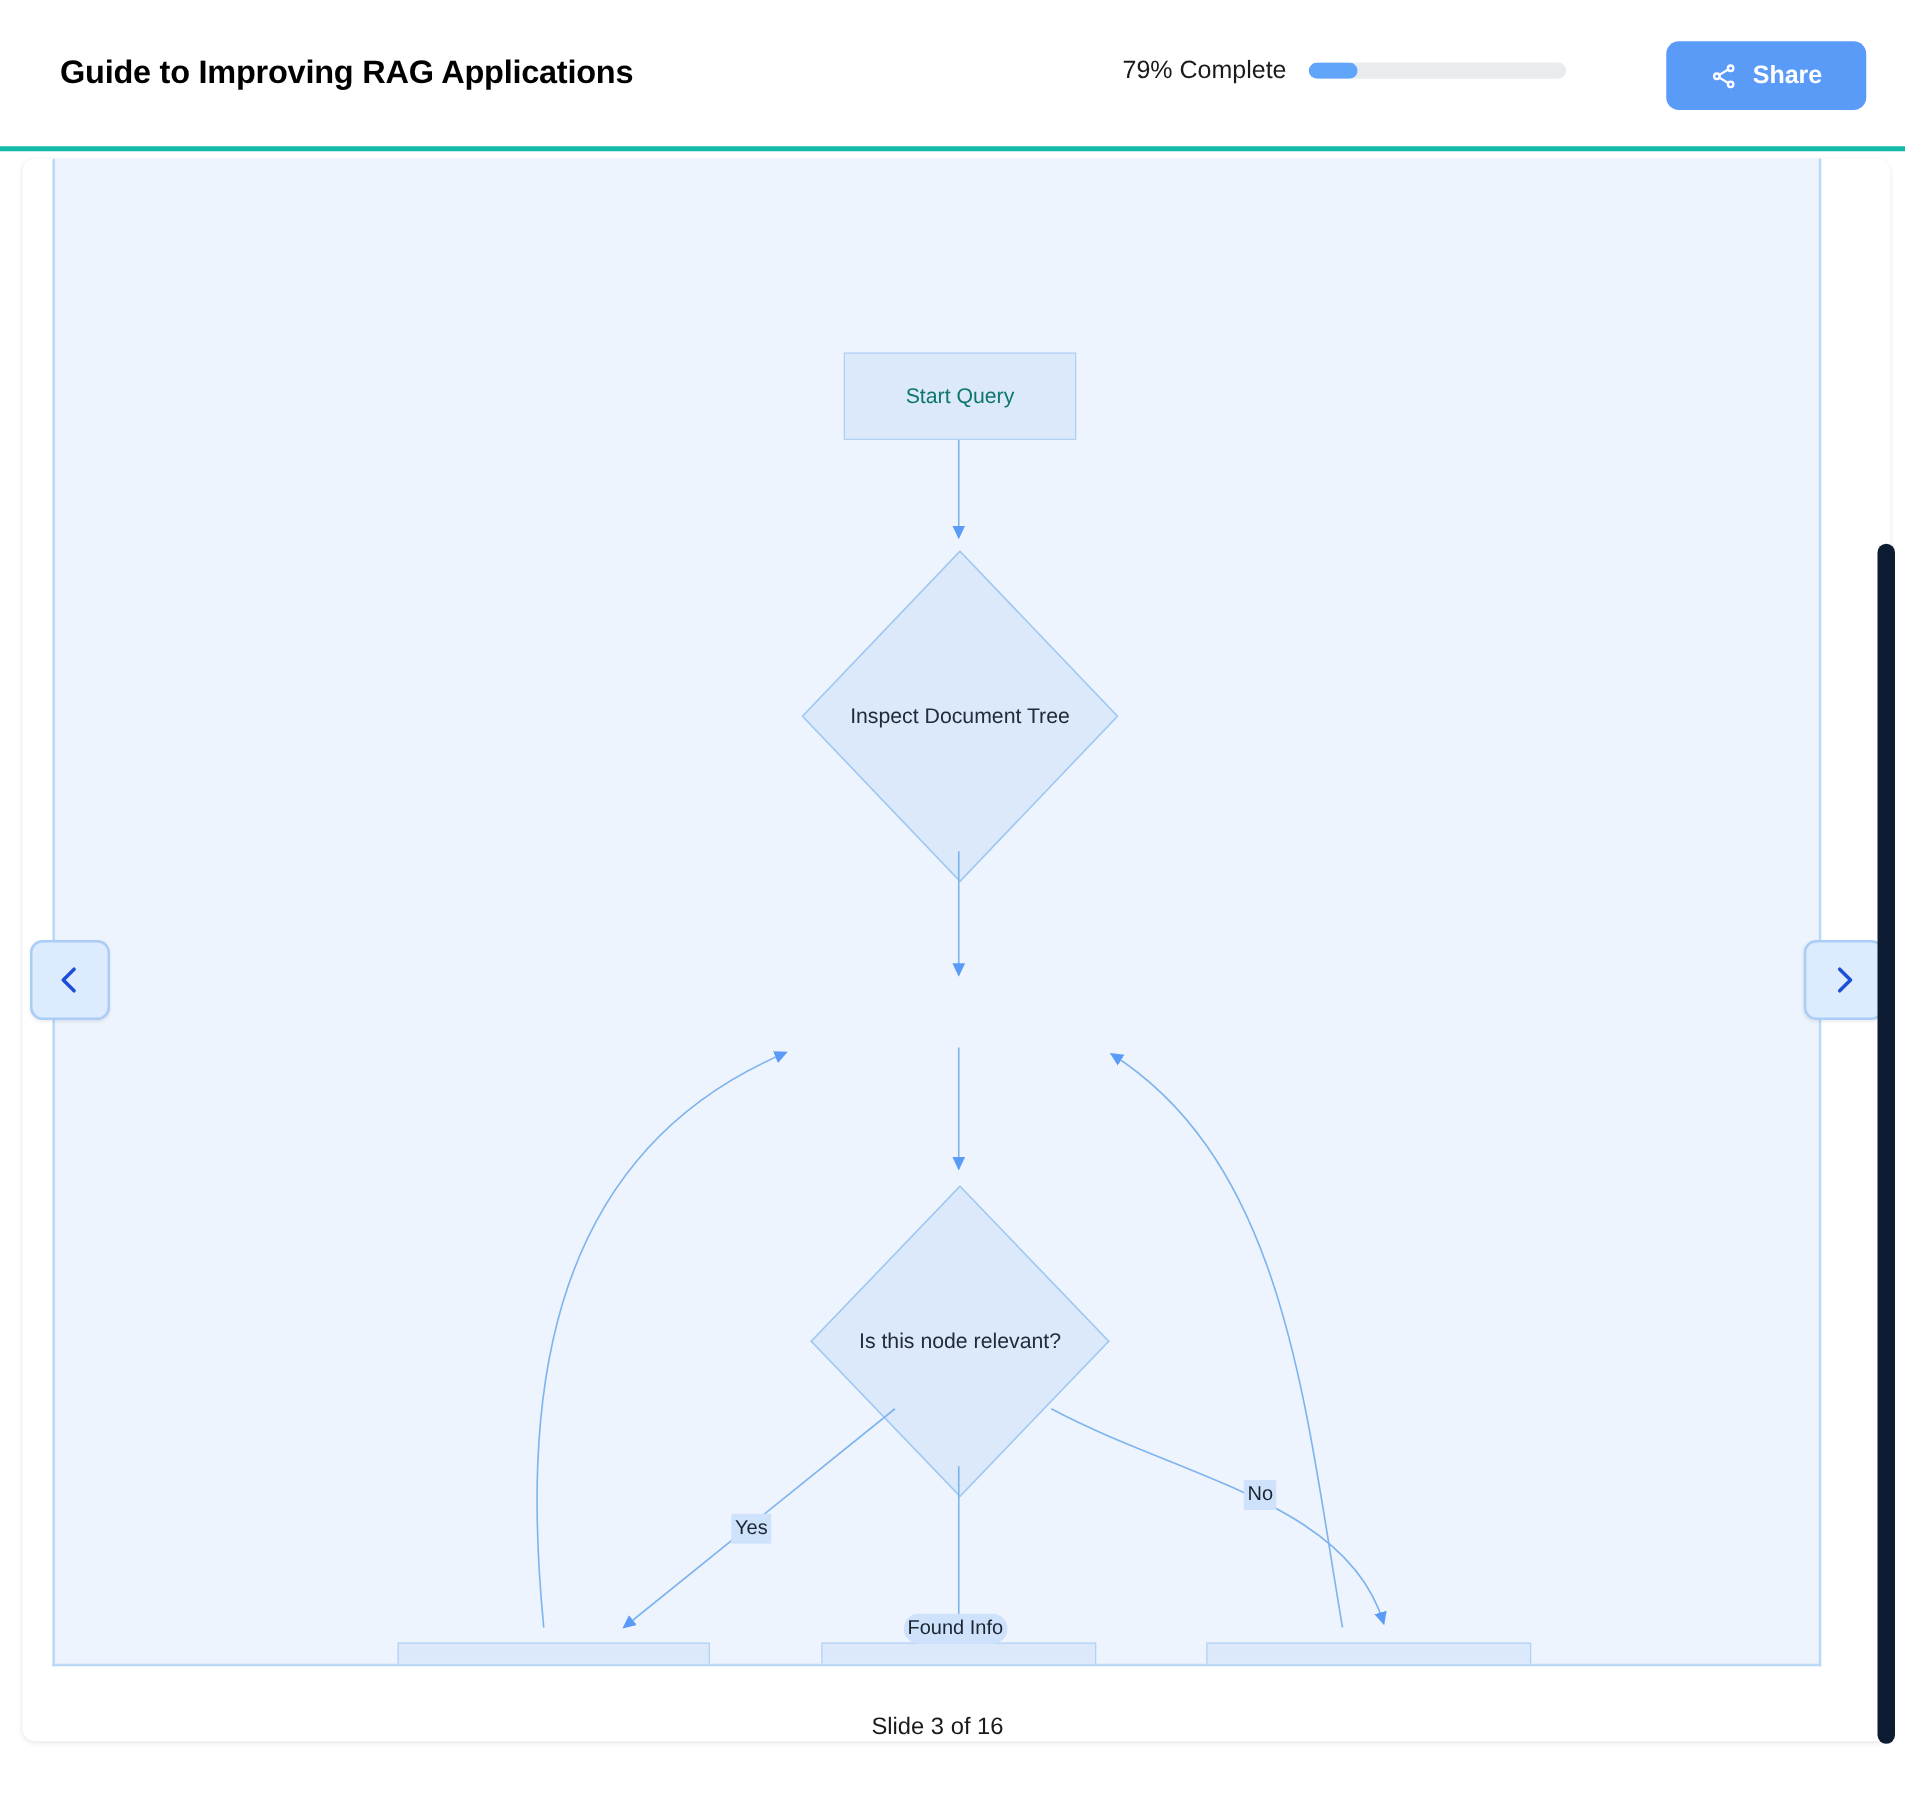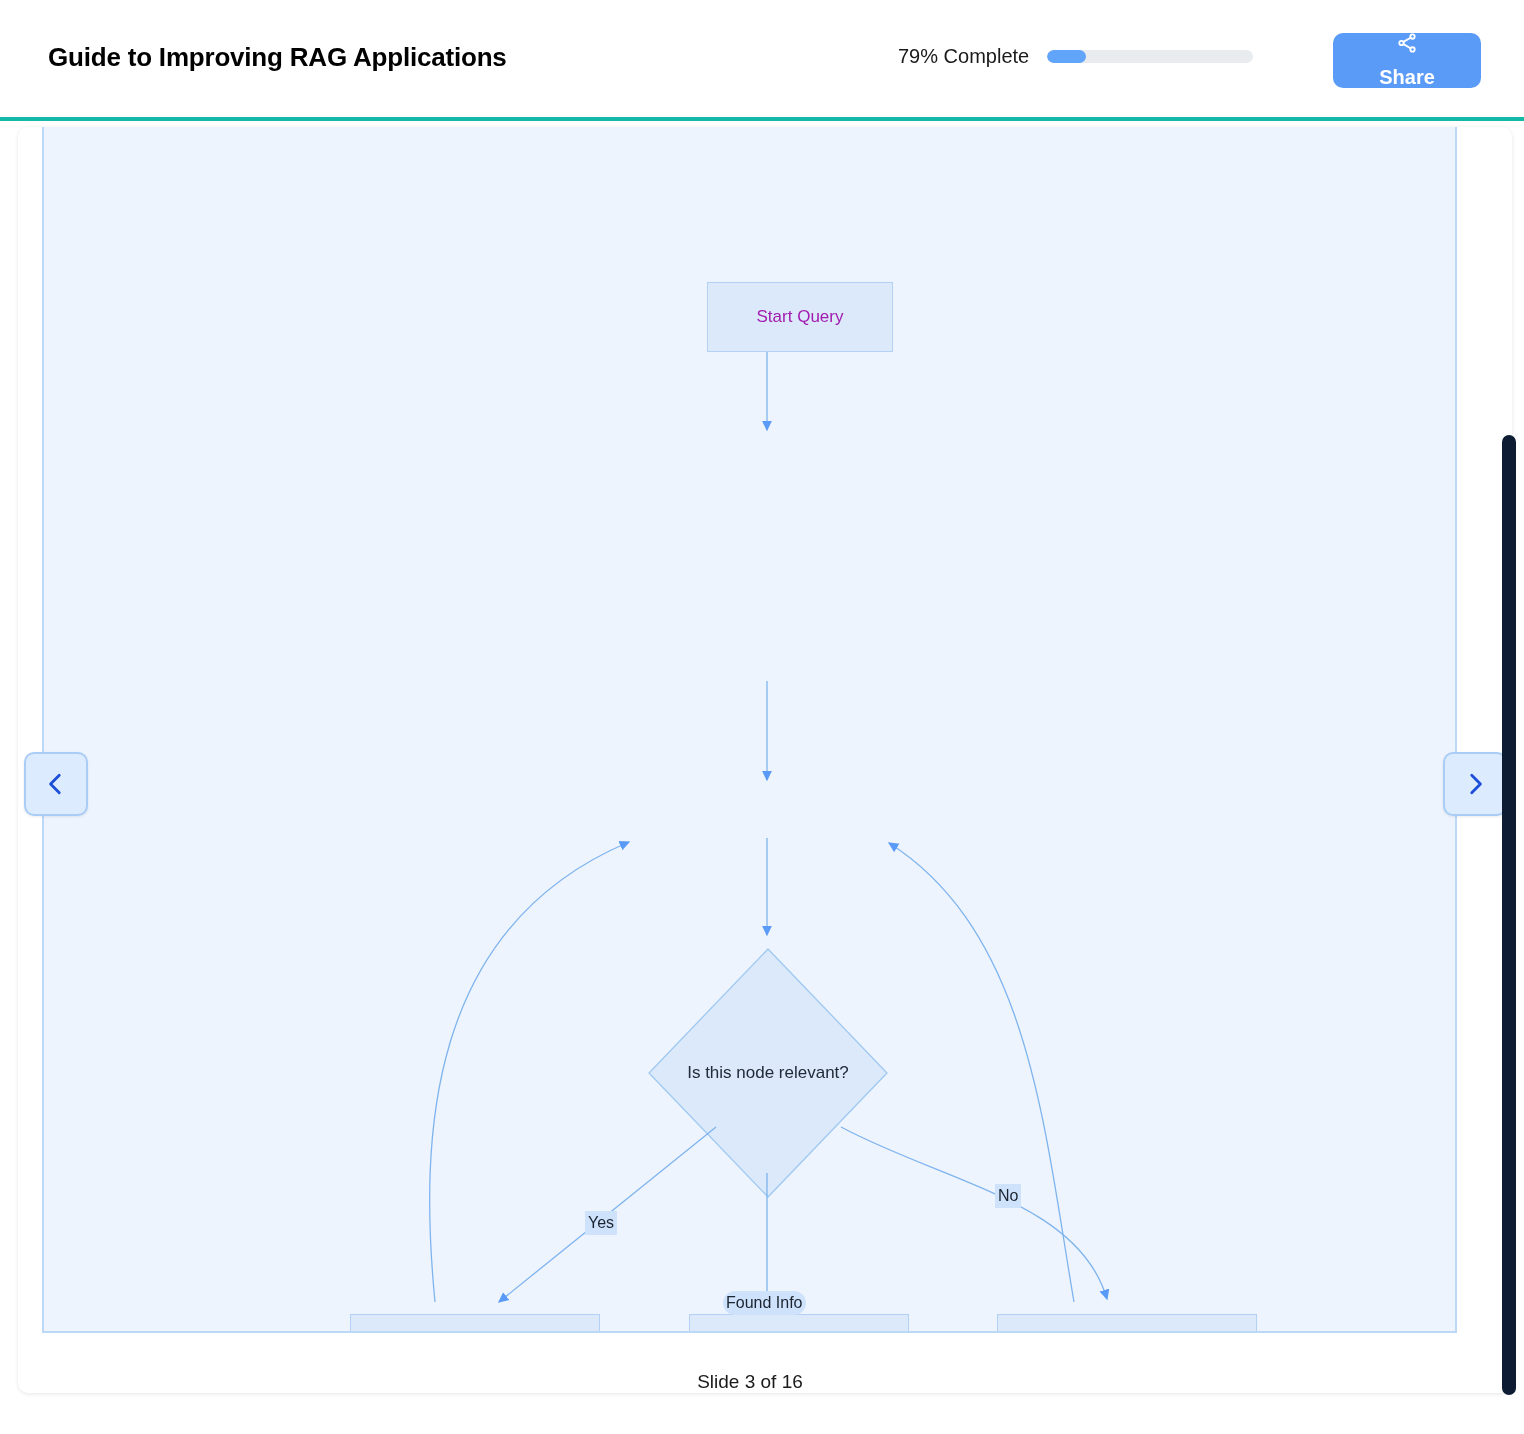--- a/index.html
+++ b/index.html
@@ -71,35 +71,34 @@
     height: 13px;
     width: 19%;
     background: #60a5fa;
     border-radius: 7px;
   }
 
   .share-button {
     position: absolute;
     left: 1333px;
     top: 33px;
-    width: 148px;
+    width: 160px;
     height: 55px;
     background: #5b9bf8;
     border: none;
     border-radius: 10px;
     color: #ffffff;
     font-family: "Liberation Sans", sans-serif;
     font-size: 20px;
     font-weight: bold;
     display: flex;
     align-items: center;
     justify-content: center;
     gap: 12px;
     cursor: pointer;
-    flex-direction: column;
   }
 
   .share-icon { display: block; width: 22px; height: 22px; }
 
   
   .slide-shell {
     position: absolute;
     left: 18px;
     top: 127px;
     width: 1494px;
@@ -131,24 +130,23 @@
 
   
   .node {
     position: absolute;
     background: #dbe9fb;
     border: 1px solid #b3d1f5;
     display: flex;
     align-items: center;
     justify-content: center;
     font-size: 17px;
-    color: #a21caf;
+    color: #0f766e;
     text-align: center;
     line-height: 1.2;
-    margin-left: 32px;
   }
 
   .diamond-wrap {
     position: absolute;
     display: flex;
     align-items: center;
     justify-content: center;
   }
   .diamond-shape {
     position: absolute;
@@ -285,20 +283,26 @@
             <path d="M391,1175 C375,1010 383,800 585,715"></path>
 
             <path d="M1030,1175 C1000,1000 985,805 845,716"></path>
           </g>
         </svg>
 
         <div class="node" style="left:631px; top:155px; width:186px; height:70px;">
           <span>Start Query</span>
         </div>
 
+        <div class="diamond-wrap" style="left:597px; top:313px; width:254px; height:266px;">
+          <svg class="diamond-shape" viewBox="0 0 254 266" preserveAspectRatio="none">
+            <polygon points="127,1 253,133 127,265 1,133" fill="#dbe9fb" stroke="#9ec8f2" stroke-width="1.3"></polygon>
+          </svg>
+          <span class="diamond-label">Inspect Document Tree</span>
+        </div>
 
 
         <div class="diamond-wrap" style="left:604px; top:821px; width:240px; height:250px;">
           <svg class="diamond-shape" viewBox="0 0 240 250" preserveAspectRatio="none">
             <polygon points="120,1 239,125 120,249 1,125" fill="#dbe9fb" stroke="#9ec8f2" stroke-width="1.3"></polygon>
           </svg>
           <span class="diamond-label">Is this node relevant?</span>
         </div>
 
         <div class="node" style="left:274px; top:1187px; width:250px; height:70px;">

